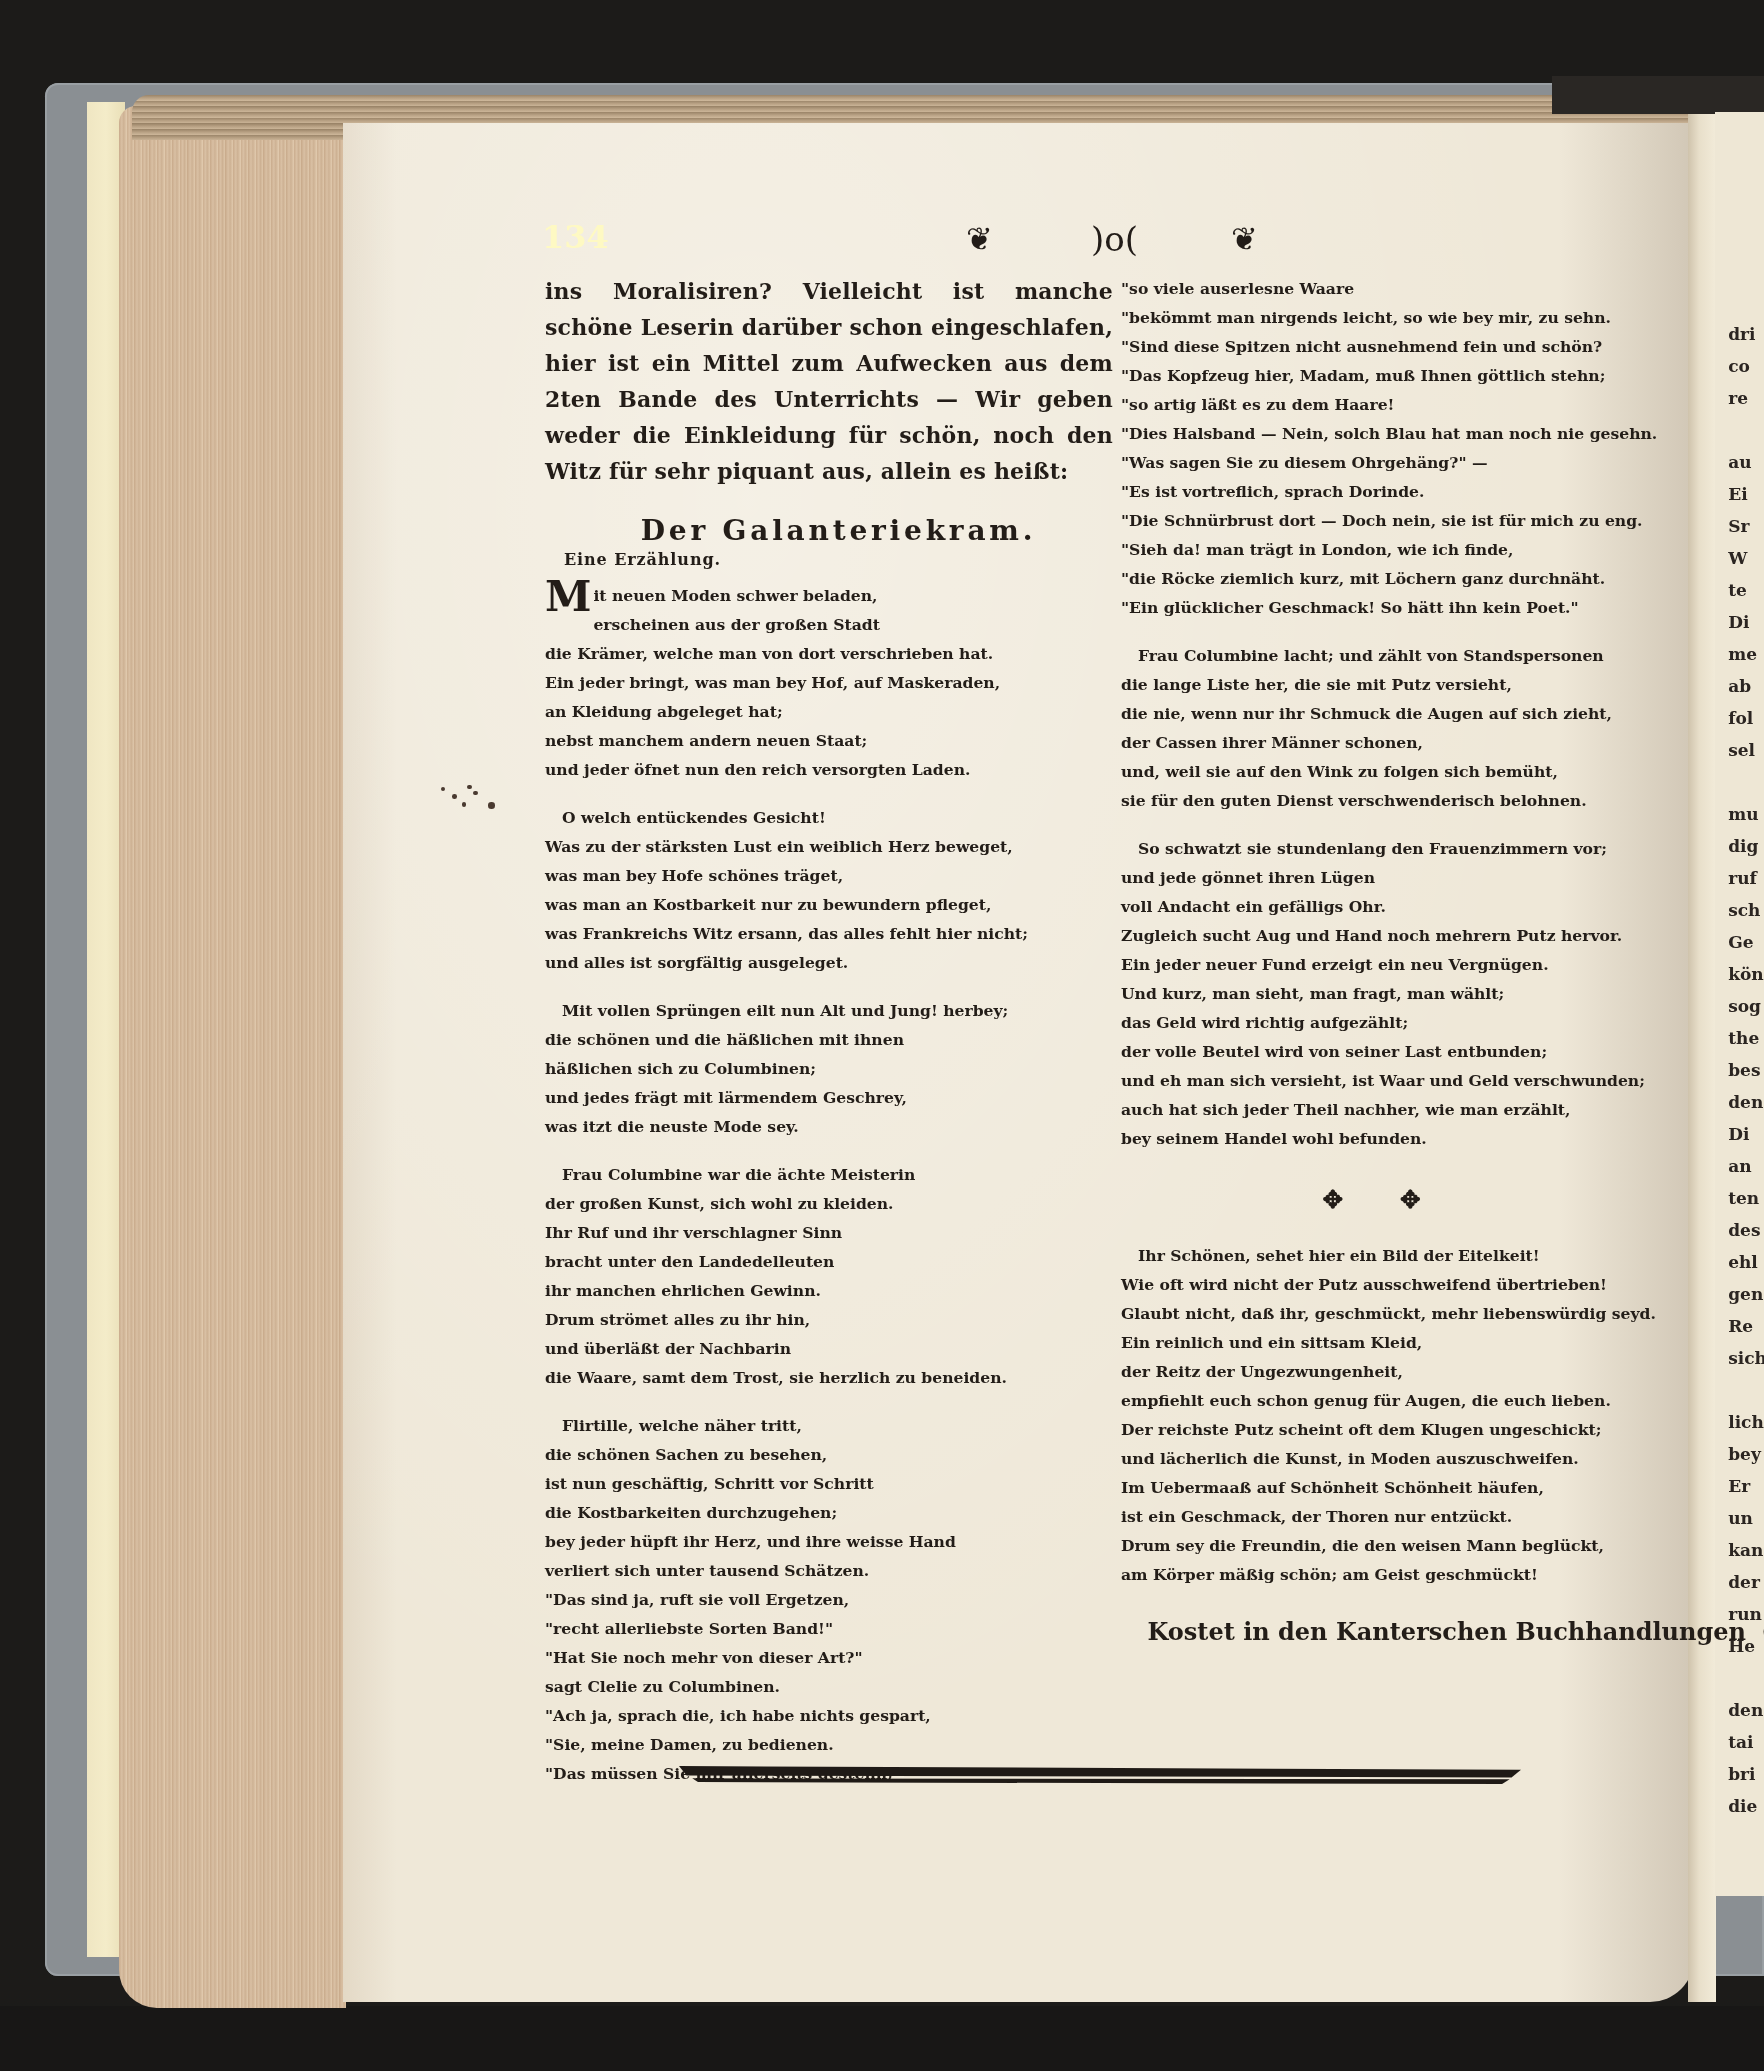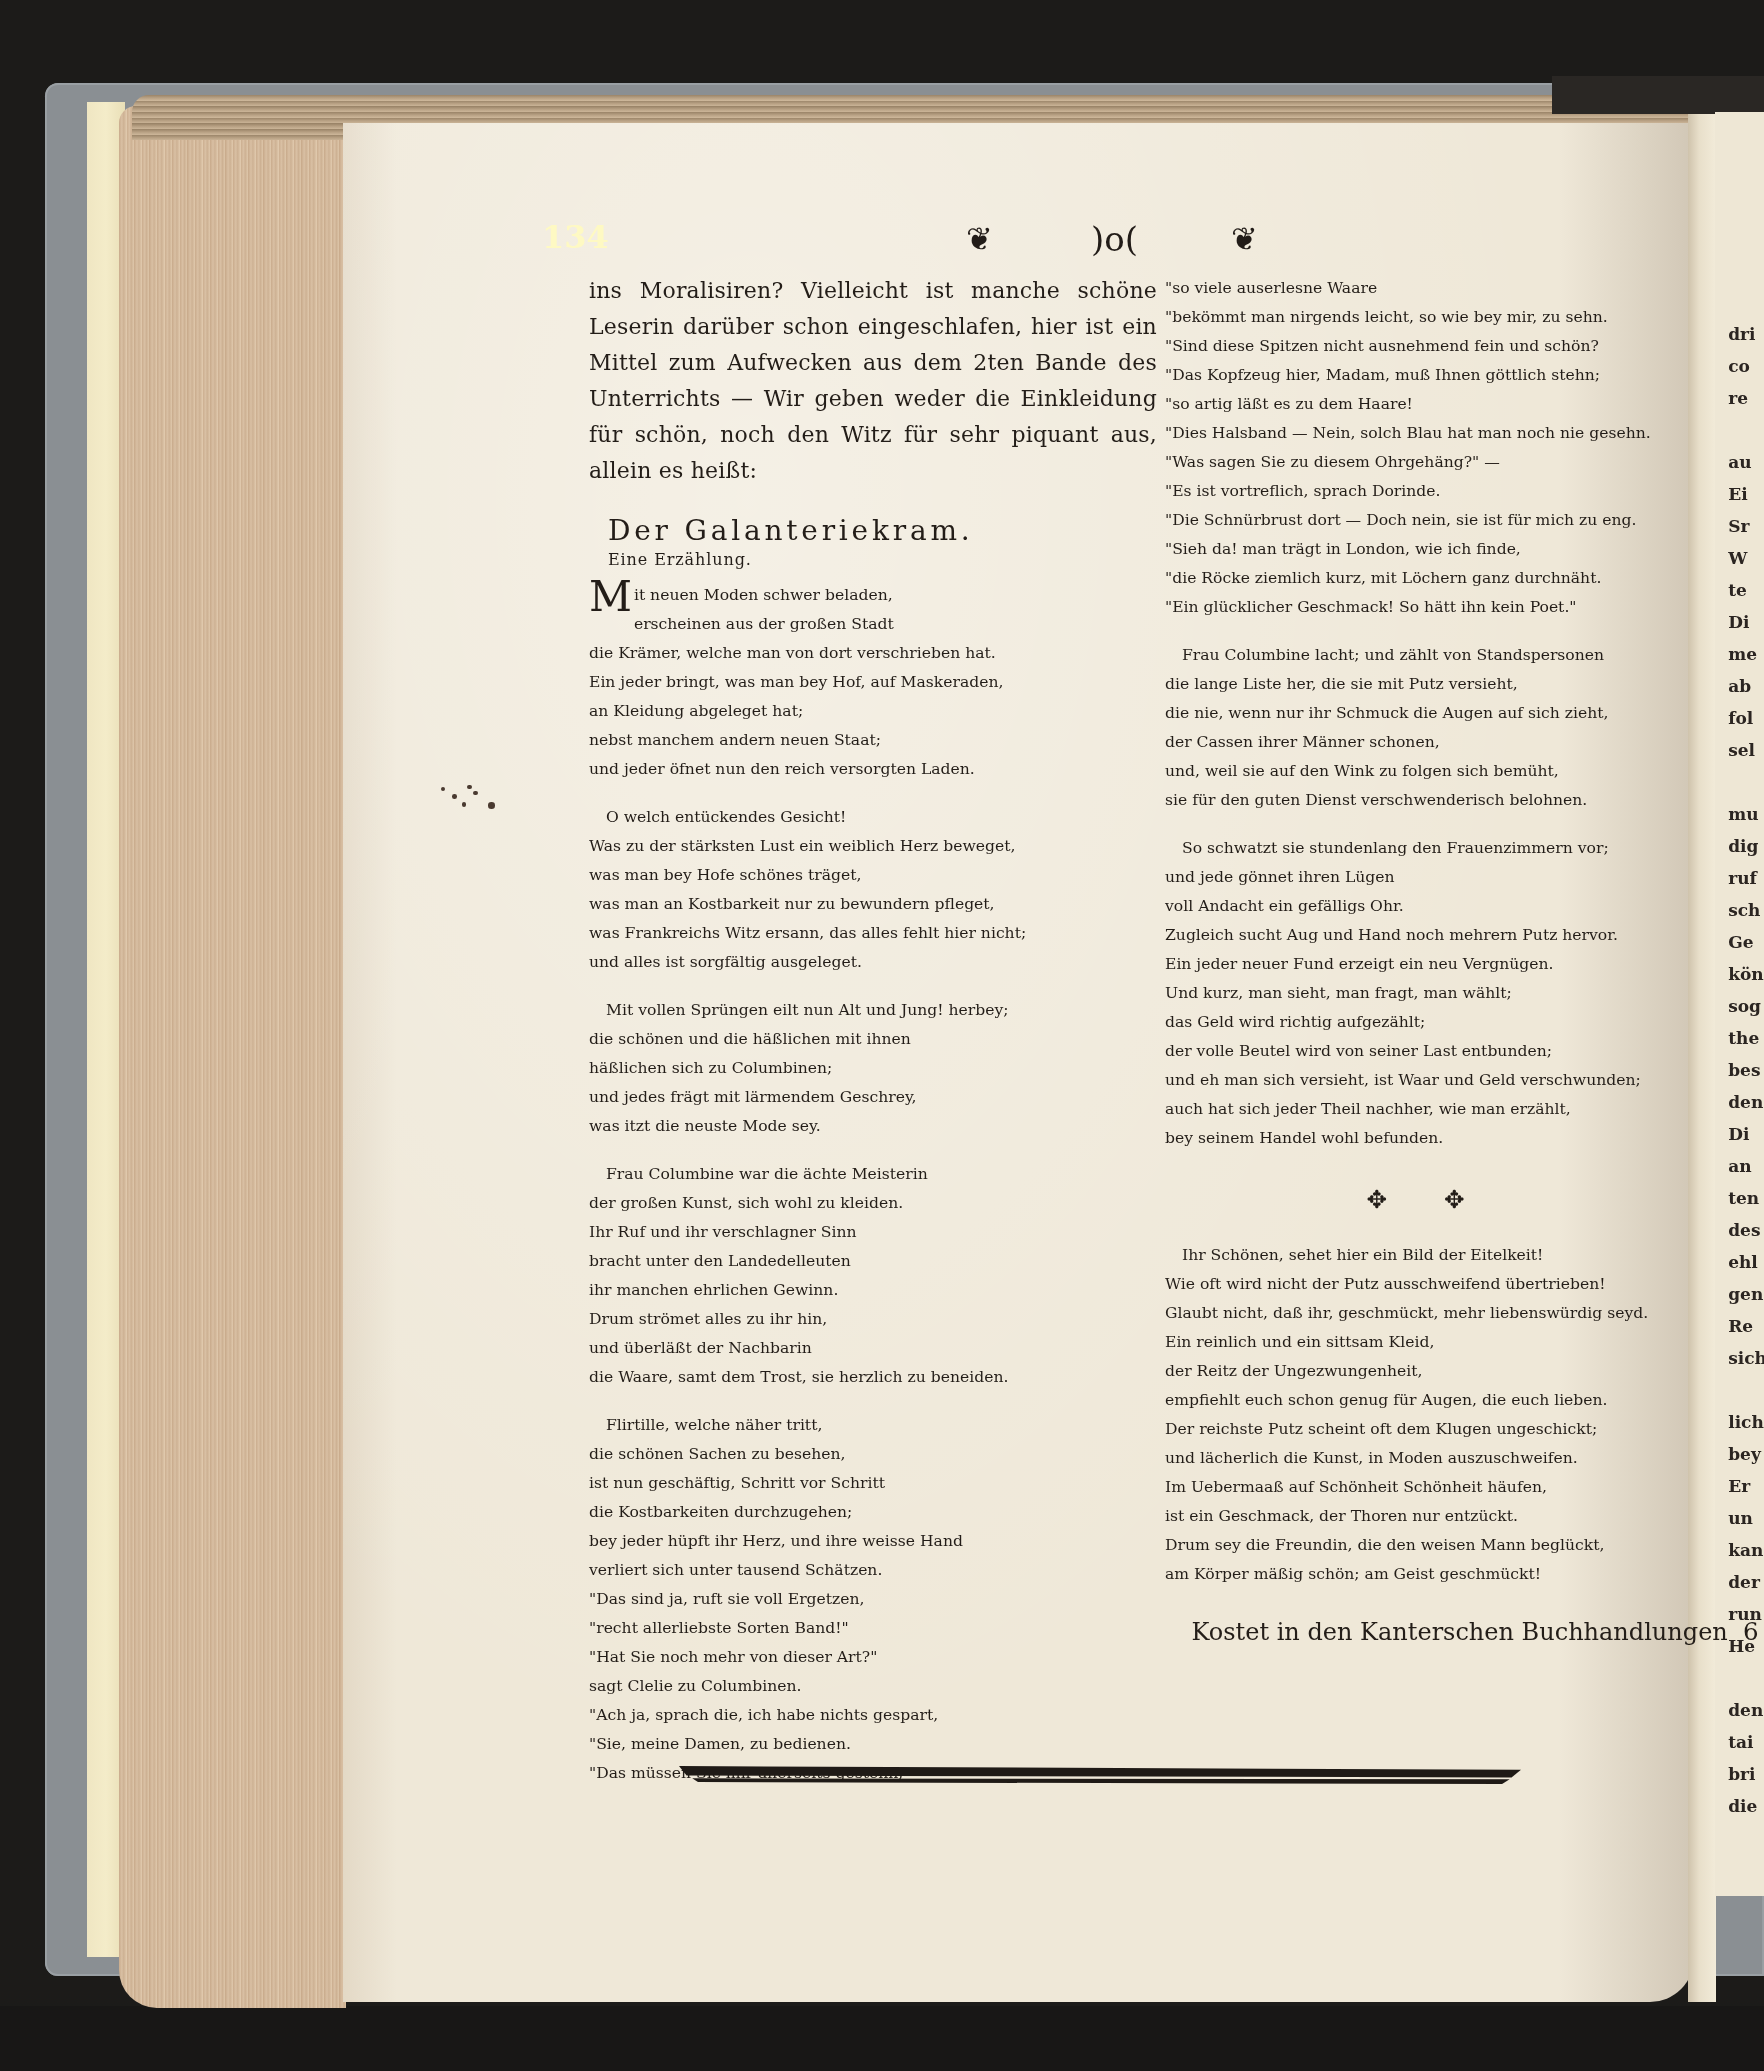--- a/index.html
+++ b/index.html
@@ -62,29 +62,29 @@
   }
   .page-number {
     position: absolute; left: 0; top: 1.9px;
     font-family: "DejaVu Serif", serif; font-size: 32px; font-weight: bold; color: #fef9c3;
   }
   .orn {
     position: absolute; top: 3.8px; font-size: 32px; color: #221c18; line-height: 38px;
   }
   .col {
     position: absolute; color: #231d18;
-    font-family: "DejaVu Serif", serif; font-weight: normal; margin-left: 44px;
+    font-family: "DejaVu Serif", serif; font-weight: bold;
   }
   .col-left { left: 545px; top: 273px; width: 568px; }
   .col-right { left: 1121px; top: 274px; width: 558px; }
   .prose {
     font-size: 22px; line-height: 36px; text-align: justify; letter-spacing: 0.2px;
   }
   .title {
-    font-size: 28px; letter-spacing: 3.8px; margin-top: 24.6px; margin-left: 19px;
+    text-align: center; font-size: 28px; letter-spacing: 3.8px; margin-top: 24.6px; margin-left: 19px;
   }
   .subtitle {
     text-align: left; font-size: 16px; margin-top: 3.8px; margin-left: 19px; letter-spacing: 0.9px;
   }
   .stanza { margin-top: 19px; }
   .stanza.first { margin-top: 11.4px; }
   .line {
     font-size: 15.6px; line-height: 29px; white-space: nowrap;
   }
   .indent { padding-left: 17px; }

